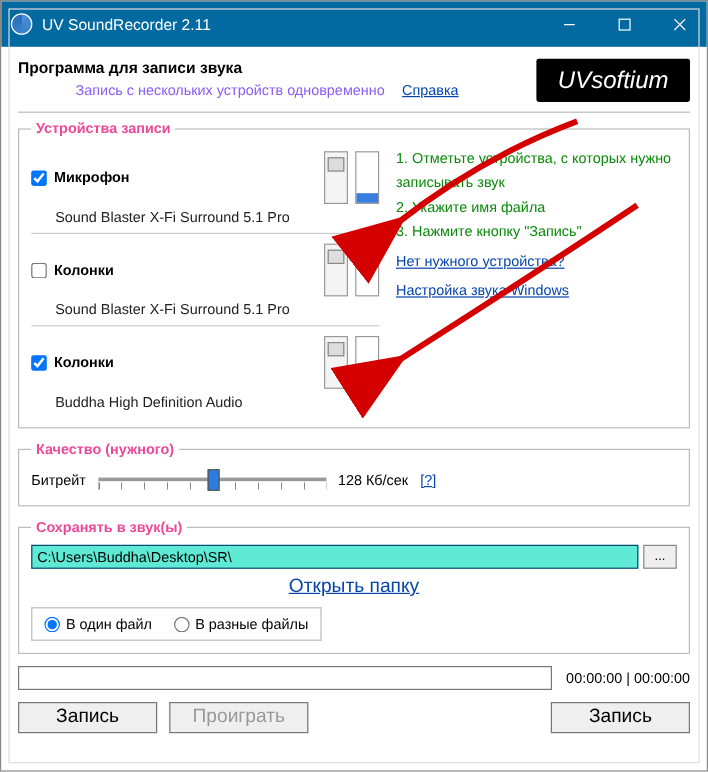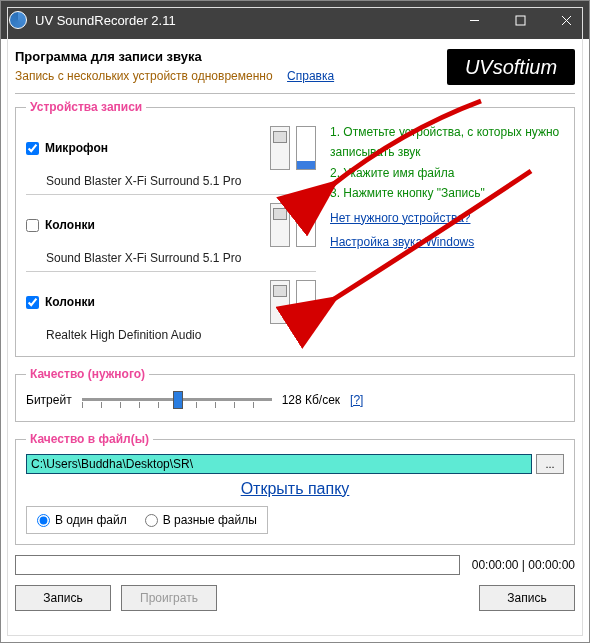--- a/index.html
+++ b/index.html
@@ -1,32 +1,32 @@
 <!DOCTYPE html>
 <html><head>
 <meta charset="utf-8">
 <style>
   * { box-sizing: border-box; margin: 0; padding: 0; font-family: "Segoe UI", Tahoma, sans-serif; }
   body { background: #fff; width: 590px; height: 643px; position: relative; border: 1px solid #888; }
   .border2 { position: absolute; inset: 6px; border: 1px solid #ddd; }
 
   
-  .titlebar   { background: #404040; height: 38px; display: flex; align-items: center; color: #fff; }
+  .titlebar   { background: #0369a1; height: 38px; display: flex; align-items: center; color: #fff; }
   .titleicon  { width: 18px; height: 18px; margin: 0 8px; background: conic-gradient(#4a90d9,#2a70b9); border-radius: 50%; border: 1px solid #fff; }
   .titletext  { flex: 1; font-size: 13px; }
   .winbtn     { width: 46px; height: 38px; display: flex; align-items: center; justify-content: center; color: #fff; font-size: 14px; }
   .winbtn svg { stroke:#fff; stroke-width:1; fill:none; }
 
   .client  { padding: 10px 14px 14px 14px; }
 
   
   .hdr        { display:flex; align-items:flex-start; gap:12px; }
   .hdr-left   { flex:1; }
   .hdr h1     { font-size:13px; font-weight:bold; margin-bottom:2px; }
-  .subline    { font-size:12px; color:#a16207; }
+  .subline    { font-size:12px; color:#8b5cf6;margin-left:48px; }
   .help-link  { color:#0645ad; text-decoration:underline; margin-left:10px; font-size:12px; }
   .brand      { width:128px; height:36px; background:#000; color:#fff; font-family:"Times New Roman",serif; font-style:italic; font-size:20px; display:flex; align-items:center; justify-content:center; border-radius:2px; }
   hr          { margin:8px 0 6px 0; border:none; border-top:1px solid #bbb; }
 
   
   fieldset    { border:1px solid #bbb; padding:8px 10px 10px 10px; margin-bottom:10px; position:relative; }
   legend      { color:#ec4899; font-weight:bold; font-size:12px; padding:0 4px; }
 
   .devwrap    { display:flex; gap:14px; }
   .devcol     { flex:0 0 290px; display:flex; flex-direction:column; }
@@ -64,21 +64,21 @@
   .radios     { display:flex; gap:18px; margin-top:8px; border:1px solid #bbb; padding:6px 10px; width:fit-content; font-size:12px;justify-content:space-between; }
   .radios label { display:flex; align-items:center; gap:5px; }
 
   
   .progrow    { display:flex; align-items:center; gap:12px; margin-bottom:10px; }
   .progress   { flex:1; height:20px; border:1px solid #777; background:#fff; }
   .times      { font-size:12px; white-space:nowrap; }
 
   
   .btnrow     { display:flex; gap:10px; }
-  .btn        { width:96px; height:26px; font-size:12px; border:1px solid #777; background:#efefef; }
+  .btn        { width:116px; height:26px; font-size:16px; border:1px solid #777; background:#efefef; }
   .btn:disabled { color:#999; }
   .spacer     { flex:1; }
 
   
   .arrows     { position:absolute; inset:0; pointer-events:none; }
 </style>
 </head>
 <body>
 
 <div class="border2"></div>
@@ -148,21 +148,21 @@
           </div>
           <div class="device">
             <div class="dev-row">
               <input type="checkbox" checked="" style="">
               <span class="dev-name">Колонки</span>
               <div class="meters">
                 <div class="vslider"></div>
                 <div class="vmeter blue"></div>
               </div>
             </div>
-            <div class="dev-sub">Realtek High Definition Audio</div>
+            <div class="dev-sub">Buddha High Definition Audio</div>
           </div>
         </div>
       <div class="tips">
         <div class="tip">1. Отметьте устройства, с которых нужно записывать звук</div>
         <div class="tip">2. Укажите имя файла</div>
         <div class="tip">3. Нажмите кнопку "Запись"</div>
         <a href="#" class="tip-link">Нет нужного устройства?</a>
         <a href="#" class="tip-link">Настройка звука Windows</a>
       </div>
     </div>
@@ -176,21 +176,21 @@
         <div class="track"></div>
           <div class="ticks"></div>
           <div class="thumb"></div>
       </div>
       <span>128 Кб/сек</span>
       <a href="#" class="q-link">[?]</a>
     </div>
   </fieldset>
 
   <fieldset>
-    <legend>Качество в файл(ы)</legend>
+    <legend>Сохранять в звук(ы)</legend>
     <div class="pathrow">
       <input type="text" value="C:\Users\Buddha\Desktop\SR\" style="">
       <button class="browse">...</button>
     </div>
     <div class="openf"><a href="#" class="tip-link" style="display:inline">Открыть папку</a></div>
     <div class="radios">
       <label>
           <input type="radio" name="sm" checked="" style="">
           <span>В один файл</span>
         </label>

